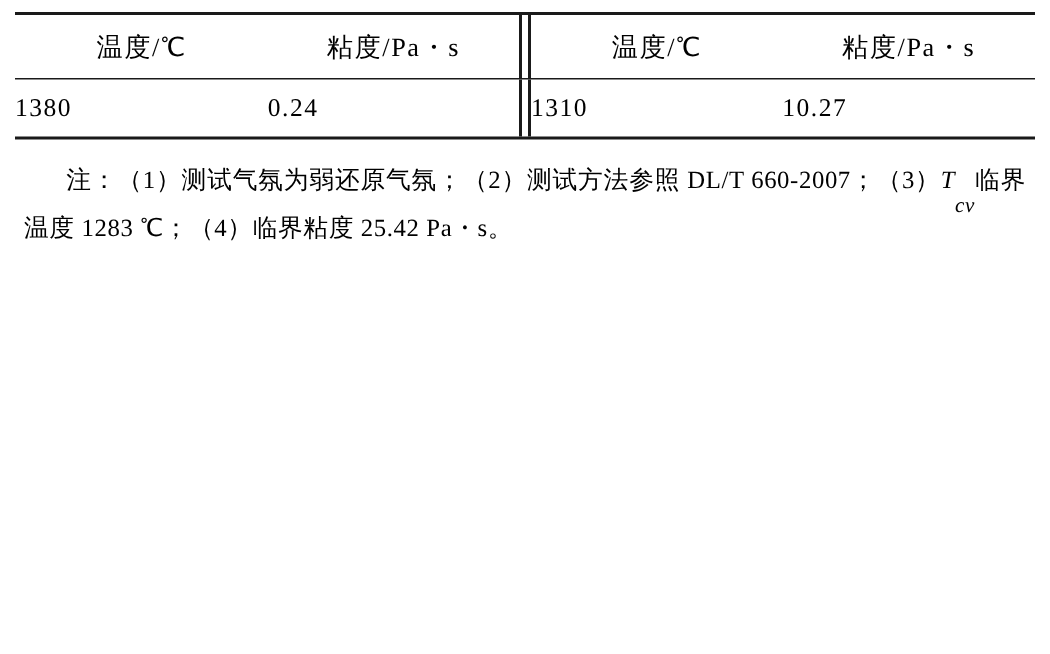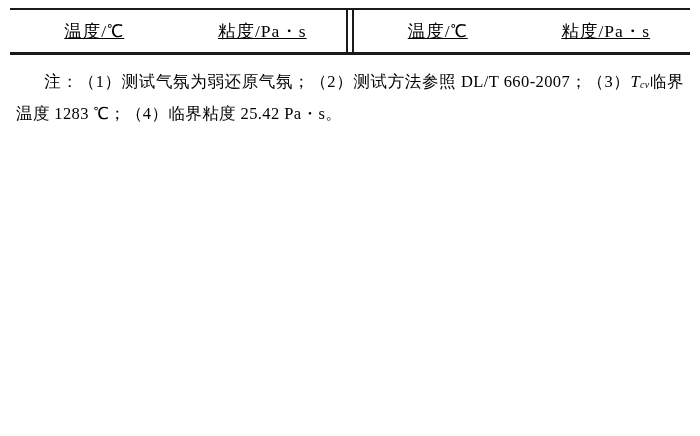--- a/index.html
+++ b/index.html
@@ -33,21 +33,20 @@
     border-collapse: collapse;
     table-layout: fixed;
   }
   table.data td, table.data th {
     font-weight: normal;
     vertical-align: middle;
     font-size: 17px;
     letter-spacing: 1px;
     padding: 0;
     height: 38px;
-    text-decoration: underline;
   }
   table.data thead th {
     font-size: 17.5px;
     height: 42px;
   }
   .col-div {
     border-left: 2px solid #1a1a1a;
     border-right: 2px solid #1a1a1a;
     width: 4px;
     padding: 0 !important;
@@ -59,24 +58,24 @@
   .note {
     font-size: 16.5px;
     line-height: 30px;
     padding: 12px 6px 0 6px;
     text-align: justify;
     letter-spacing: 0.4px;
   }
   .note .indent { display: inline-block; width: 28px; }
   .note i { font-style: italic; }
   .note sub {
-    font-size: 10px;
+    font-size: 14px;
     vertical-align: baseline;
     position: relative;
-    top: 1px;
+    top: 16px;
   }
   .nowrap { white-space: nowrap; }
 </style>
 </head>
 <body>
 
 <div class="page">
 
   <hr class="rule rule-top">
 
@@ -89,20 +88,27 @@
         <th>温度/℃</th>
         <th>粘度/Pa・s</th>
       </tr>
     </thead>
   </table>
 
   <hr class="rule rule-thin">
 
   <table class="data">
     <tbody>
+      <tr>
+        <td class="num">1380</td>
+        <td class="num">0.24</td>
+        <td class="col-div"></td>
+        <td class="num">1310</td>
+        <td class="num">10.27</td>
+      </tr>
     </tbody>
   </table>
 
   <hr class="rule">
 
   <div class="note">
     <span class="indent"></span><span>注：（1）</span><span>测试气氛为弱还原气氛；（2）</span><span>测试方法参照 DL/T 660-2007；（3）</span><i class="nowrap"><span>T</span><sub>cv</sub></i><span>临界温度 1283 ℃；（4）</span><span>临界粘度 25.42 Pa・s。</span>
   </div>
 
 </div>

